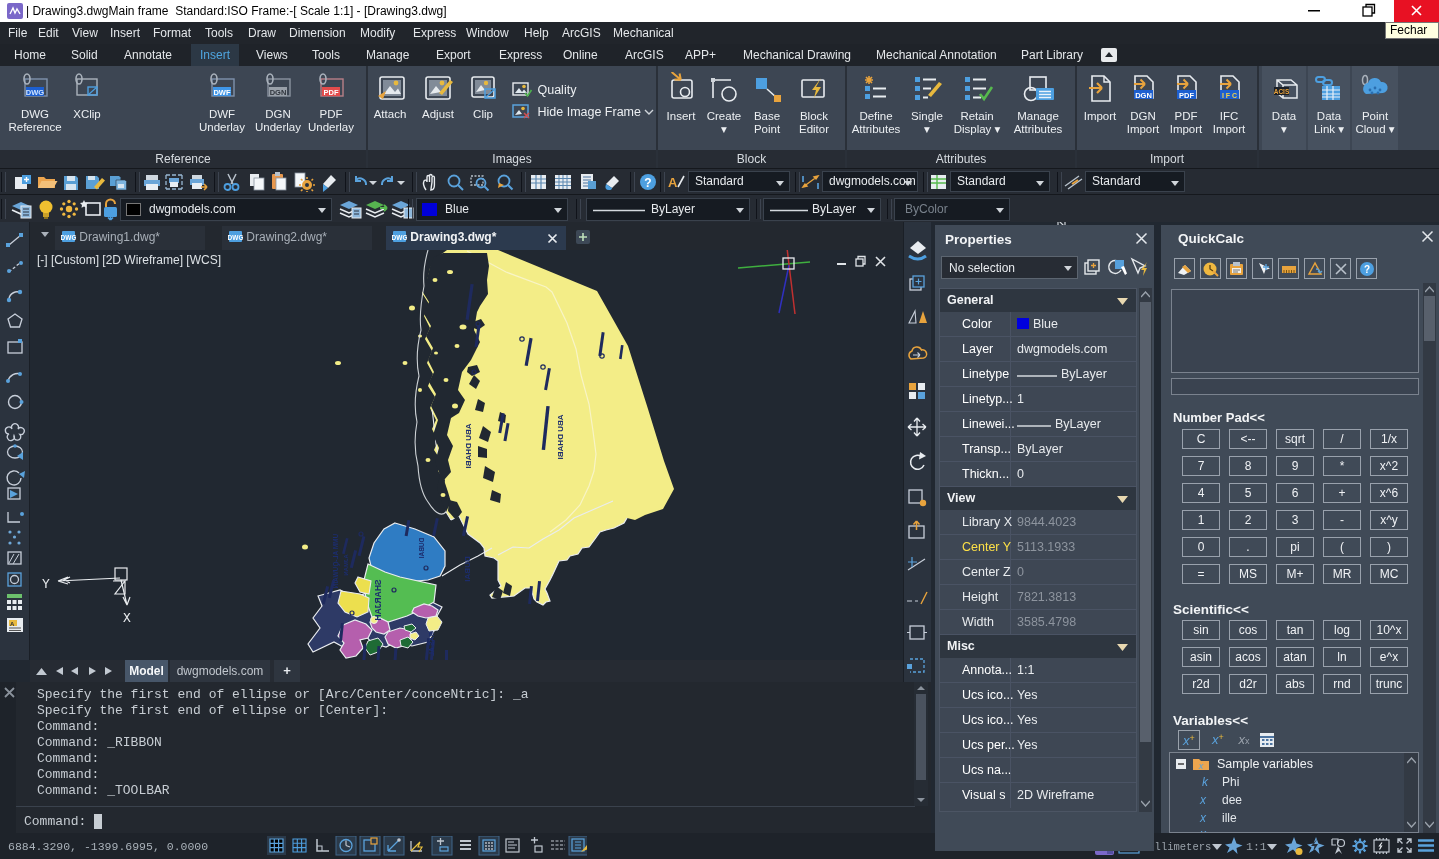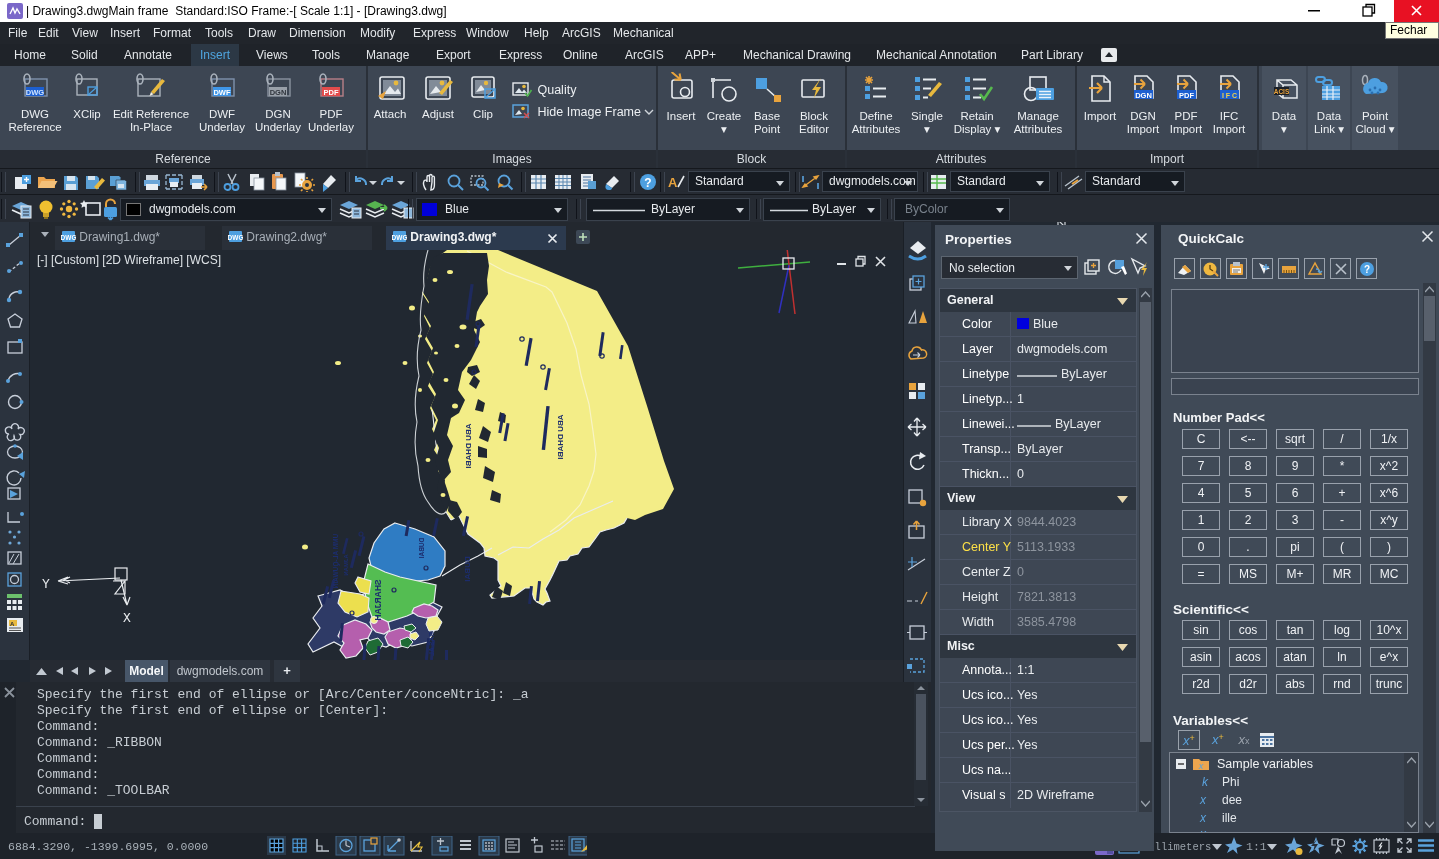--- a/index.html
+++ b/index.html
@@ -155,26 +155,20 @@
           <ellipse cx="7" cy="7" rx="3" ry="5" fill="none" stroke="#aab2bc" stroke-width="1.6"></ellipse>
           <rect x="6" y="15" width="18" height="9" fill="#1d5fd0"></rect>
           <text x="15" y="22.5" font-size="7.5" font-weight="bold" fill="#cfe4ff" text-anchor="middle">DWG</text>
         </svg>DWG<br>Reference</div>
     <div class="rib-btn" style="left:62px;width:50px"><svg class="ic" width="30" height="32">
           <rect x="5" y="7" width="20" height="16" fill="none" stroke="#aab2bc" stroke-width="1.4"></rect>
           <ellipse cx="7" cy="7" rx="3" ry="5" fill="none" stroke="#aab2bc" stroke-width="1.6"></ellipse>
           <rect x="16" y="15" width="9" height="8" fill="none" stroke="#4d9fe0" stroke-width="1.4"></rect>
           <path d="M16 23 l9 -8" stroke="#4d9fe0" stroke-width="1.2"></path>
         </svg>XClip</div>
-    <div class="rib-btn" style="left:98px;width:106px"><svg class="ic" width="34" height="32">
-          <rect x="4" y="7" width="22" height="17" fill="none" stroke="#aab2bc" stroke-width="1.4"></rect>
-          <ellipse cx="6" cy="7" rx="3" ry="5" fill="none" stroke="#aab2bc" stroke-width="1.6"></ellipse>
-          <path d="M17 20 L28 7 L31 9 L20 22 Z" fill="#e8b93e"></path>
-          <path d="M17 20 l-1.5 4 4 -1.8 Z" fill="#f5f0e0"></path>
-        </svg>Edit Reference<br>In-Place</div>
     <div class="rib-btn" style="left:192px;width:60px"><svg class="ic" width="30" height="32">
           <rect x="5" y="7" width="22" height="17" fill="none" stroke="#7f92ad" stroke-width="1.4"></rect>
           <ellipse cx="7" cy="7" rx="3" ry="5" fill="none" stroke="#aab2bc" stroke-width="1.6"></ellipse>
           <rect x="6" y="15" width="18" height="9" fill="#3f96e8"></rect>
           <text x="15" y="22.5" font-size="7.5" font-weight="bold" fill="#fff" text-anchor="middle">DWF</text>
         </svg>DWF<br>Underlay</div>
     <div class="rib-btn" style="left:248px;width:60px"><svg class="ic" width="30" height="32">
           <rect x="5" y="7" width="22" height="17" fill="none" stroke="#8a93a0" stroke-width="1.4"></rect>
           <ellipse cx="7" cy="7" rx="3" ry="5" fill="none" stroke="#aab2bc" stroke-width="1.6"></ellipse>
           <rect x="6" y="15" width="18" height="9" fill="#99a0a9"></rect>

